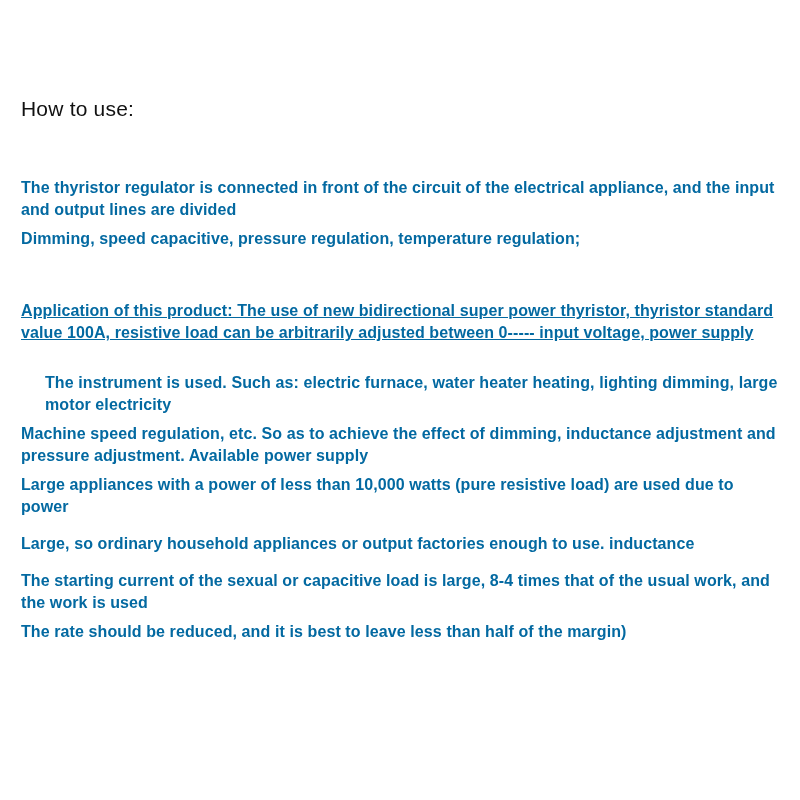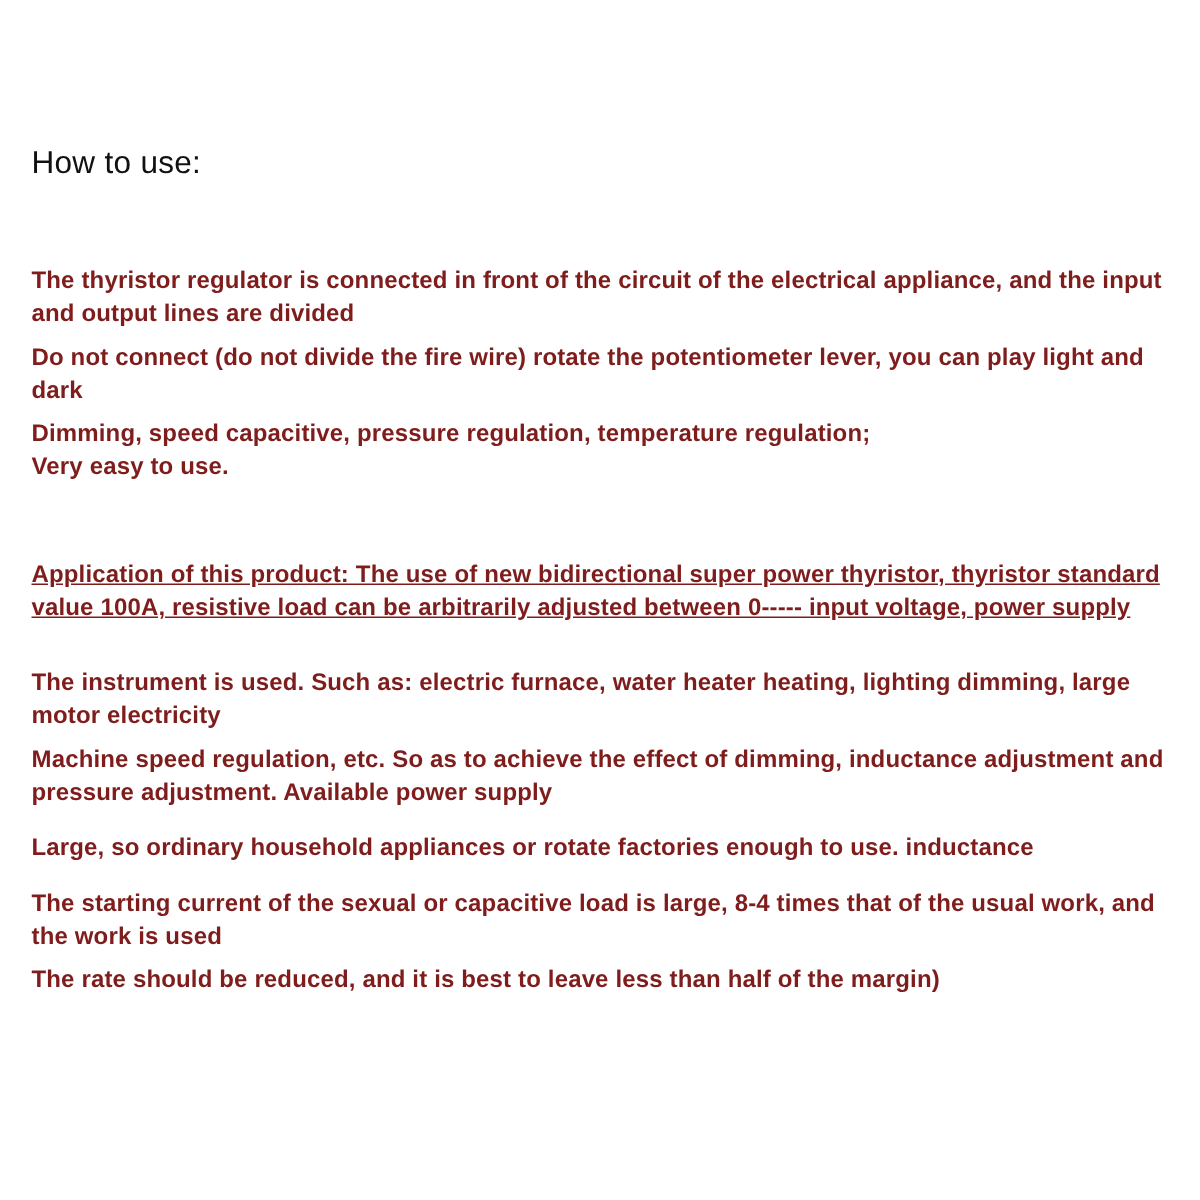--- a/index.html
+++ b/index.html
@@ -25,38 +25,37 @@
       font-size: 21px;
       font-weight: 400;
       color: #111111;
       letter-spacing: 0.2px;
     }
     .para {
       margin: 7px 0 0 0;
       font-size: 16px;
       font-weight: 700;
       line-height: 22px;
-      color: #7f1d1d;
+      color: #0369a1;
       letter-spacing: 0.1px;
     }
     .para.first { margin-top: 0; }
     .para.tight { margin-top: 0; }
     .para.gap-xl { margin-top: 50px; text-decoration: underline; }
-    .para.gap-lg { margin-top: 28px; }
+    .para.gap-lg { margin-top: 28px; margin-left: 24px; }
     .para.gap-md { margin-top: 15px; }
   </style>
 </head>
 <body>
 
 <div class="page">
   <h1 class="heading">How to use:</h1>
 
   <p class="para first">The thyristor regulator is connected in front of the circuit of the electrical appliance, and the input and output lines are divided</p>
-  <p class="para">Do not connect (do not divide the fire wire) rotate the potentiometer lever, you can play light and dark</p>
   <p class="para">Dimming, speed capacitive, pressure regulation, temperature regulation;</p>
-  <p class="para tight">Very easy to use.</p>
   <p class="para gap-xl">Application of this product: The use of new bidirectional super power thyristor, thyristor standard value 100A, resistive load can be arbitrarily adjusted between 0----- input voltage, power supply</p>
   <p class="para gap-lg">The instrument is used. Such as: electric furnace, water heater heating, lighting dimming, large motor electricity</p>
   <p class="para">Machine speed regulation, etc. So as to achieve the effect of dimming, inductance adjustment and pressure adjustment. Available power supply</p>
-  <p class="para gap-md">Large, so ordinary household appliances or rotate factories enough to use. inductance</p>
+  <p class="para">Large appliances with a power of less than 10,000 watts (pure resistive load) are used due to power</p>
+  <p class="para gap-md">Large, so ordinary household appliances or output factories enough to use. inductance</p>
   <p class="para gap-md">The starting current of the sexual or capacitive load is large, 8-4 times that of the usual work, and the work is used</p>
   <p class="para">The rate should be reduced, and it is best to leave less than half of the margin)</p>
 </div>
 
 </body></html>

